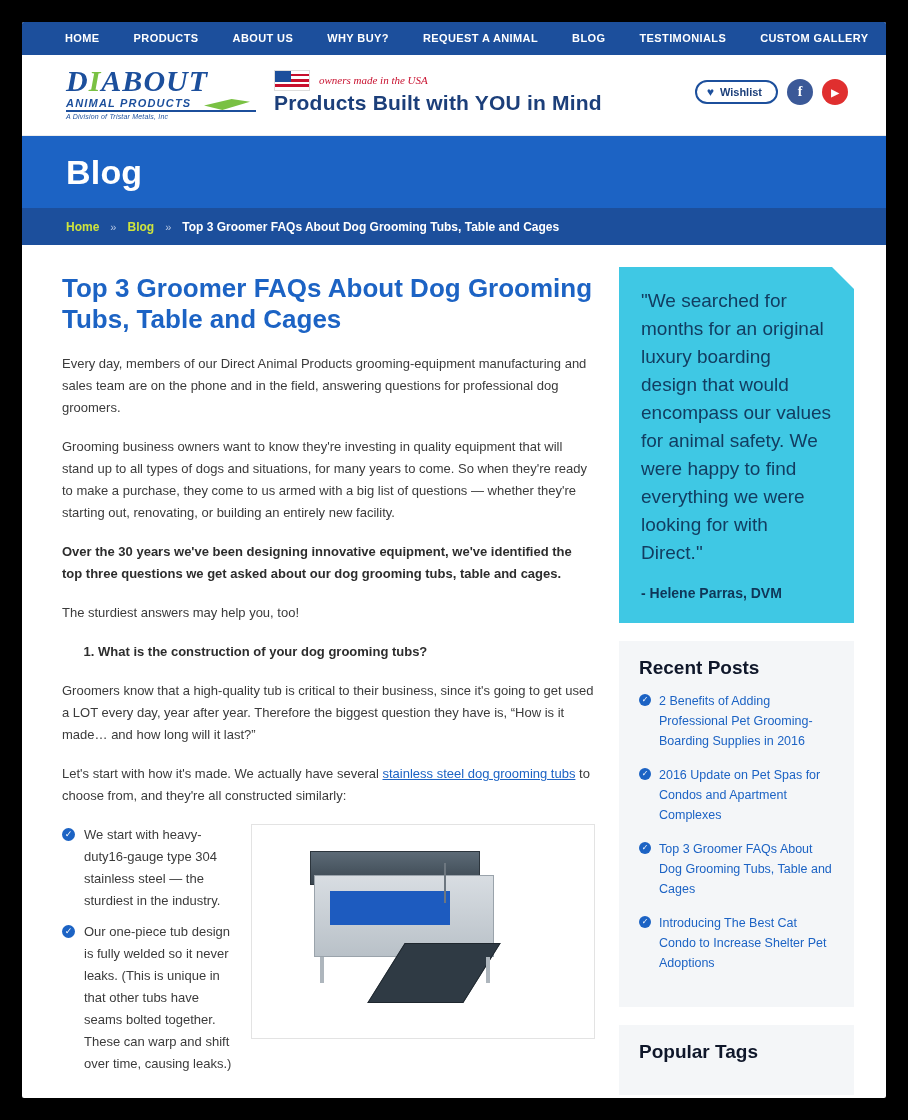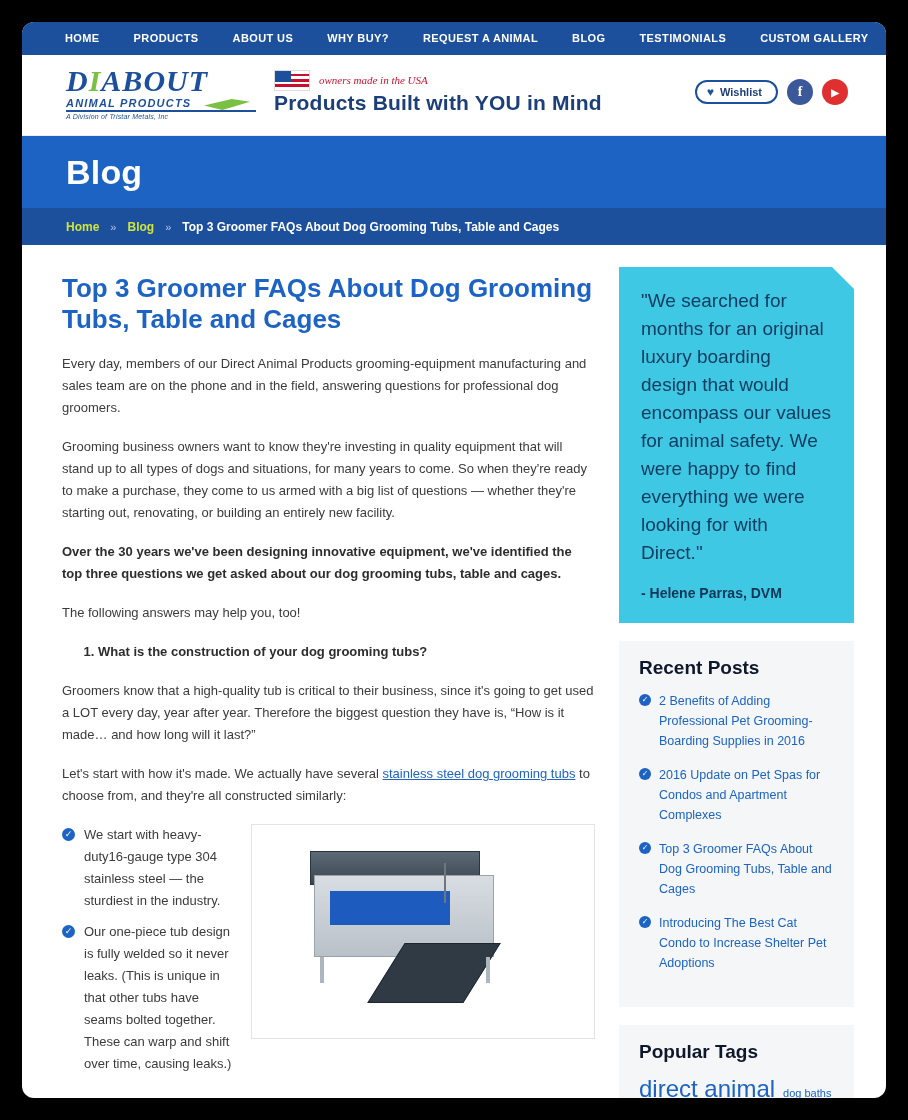--- a/index.html
+++ b/index.html
@@ -17,21 +17,21 @@
     overflow: hidden;
   }
   .frame {
     position: absolute;
     left: 22px;
     top: 22px;
     width: 864px;
     height: 1076px;
     background: #ffffff;
     overflow: hidden;
-    border-radius: 12px;
+    border-radius: 2px;
   }
 
   
   .topnav {
     background: #1c4f9c;
     height: 33px;
     display: flex;
     align-items: center;
     padding-left: 26px;
     gap: 0px;
@@ -435,21 +435,21 @@
       <span class="current">Top 3 Groomer FAQs About Dog Grooming Tubs, Table and Cages</span>
     </div>
 
     <div class="content">
 
       <div class="article">
         <h2>Top 3 Groomer FAQs About Dog Grooming Tubs, Table and Cages</h2>
         <p>Every day, members of our Direct Animal Products grooming-equipment manufacturing and sales team are on the phone and in the field, answering questions for professional dog groomers.</p>
         <p>Grooming business owners want to know they're investing in quality equipment that will stand up to all types of dogs and situations, for many years to come. So when they're ready to make a purchase, they come to us armed with a big list of questions — whether they're starting out, renovating, or building an entirely new facility.</p>
         <p class="bold">Over the 30 years we've been designing innovative equipment, we've identified the top three questions we get asked about our dog grooming tubs, table and cages.</p>
-        <p>The following answers may help you, too!</p>
+        <p>The sturdiest answers may help you, too!</p>
 
         <ol class="qlist">
           <li>What is the construction of your dog grooming tubs?</li>
         </ol>
 
         <p>Groomers know that a high-quality tub is critical to their business, since it's going to get used a LOT every day, year after year. Therefore the biggest question they have is, “How is it made… and how long will it last?”</p>
 
         <p><span>Let's start with how it's made. We actually have several </span><a href="#" class="inline">stainless steel dog grooming tubs</a><span> to choose from, and they're all constructed similarly:</span></p>
 
         <div class="bullet-wrap">
@@ -502,24 +502,19 @@
             </li>
             <li>
               <span class="tick">✓</span>
               <a href="#">Introducing The Best Cat Condo to Increase Shelter Pet Adoptions</a>
             </li>
           </ul>
         </div>
 
         <div class="panel">
           <h3>Popular Tags</h3>
-          <div class="tags">
-            <a href="#" class="tag-lg">direct animal</a>
-            <a href="#" class="tag-sm">dog baths</a>
-
-          </div>
         </div>
 
       </div>
     </div>
 
   </div>
 </div>
 
 </body></html>

